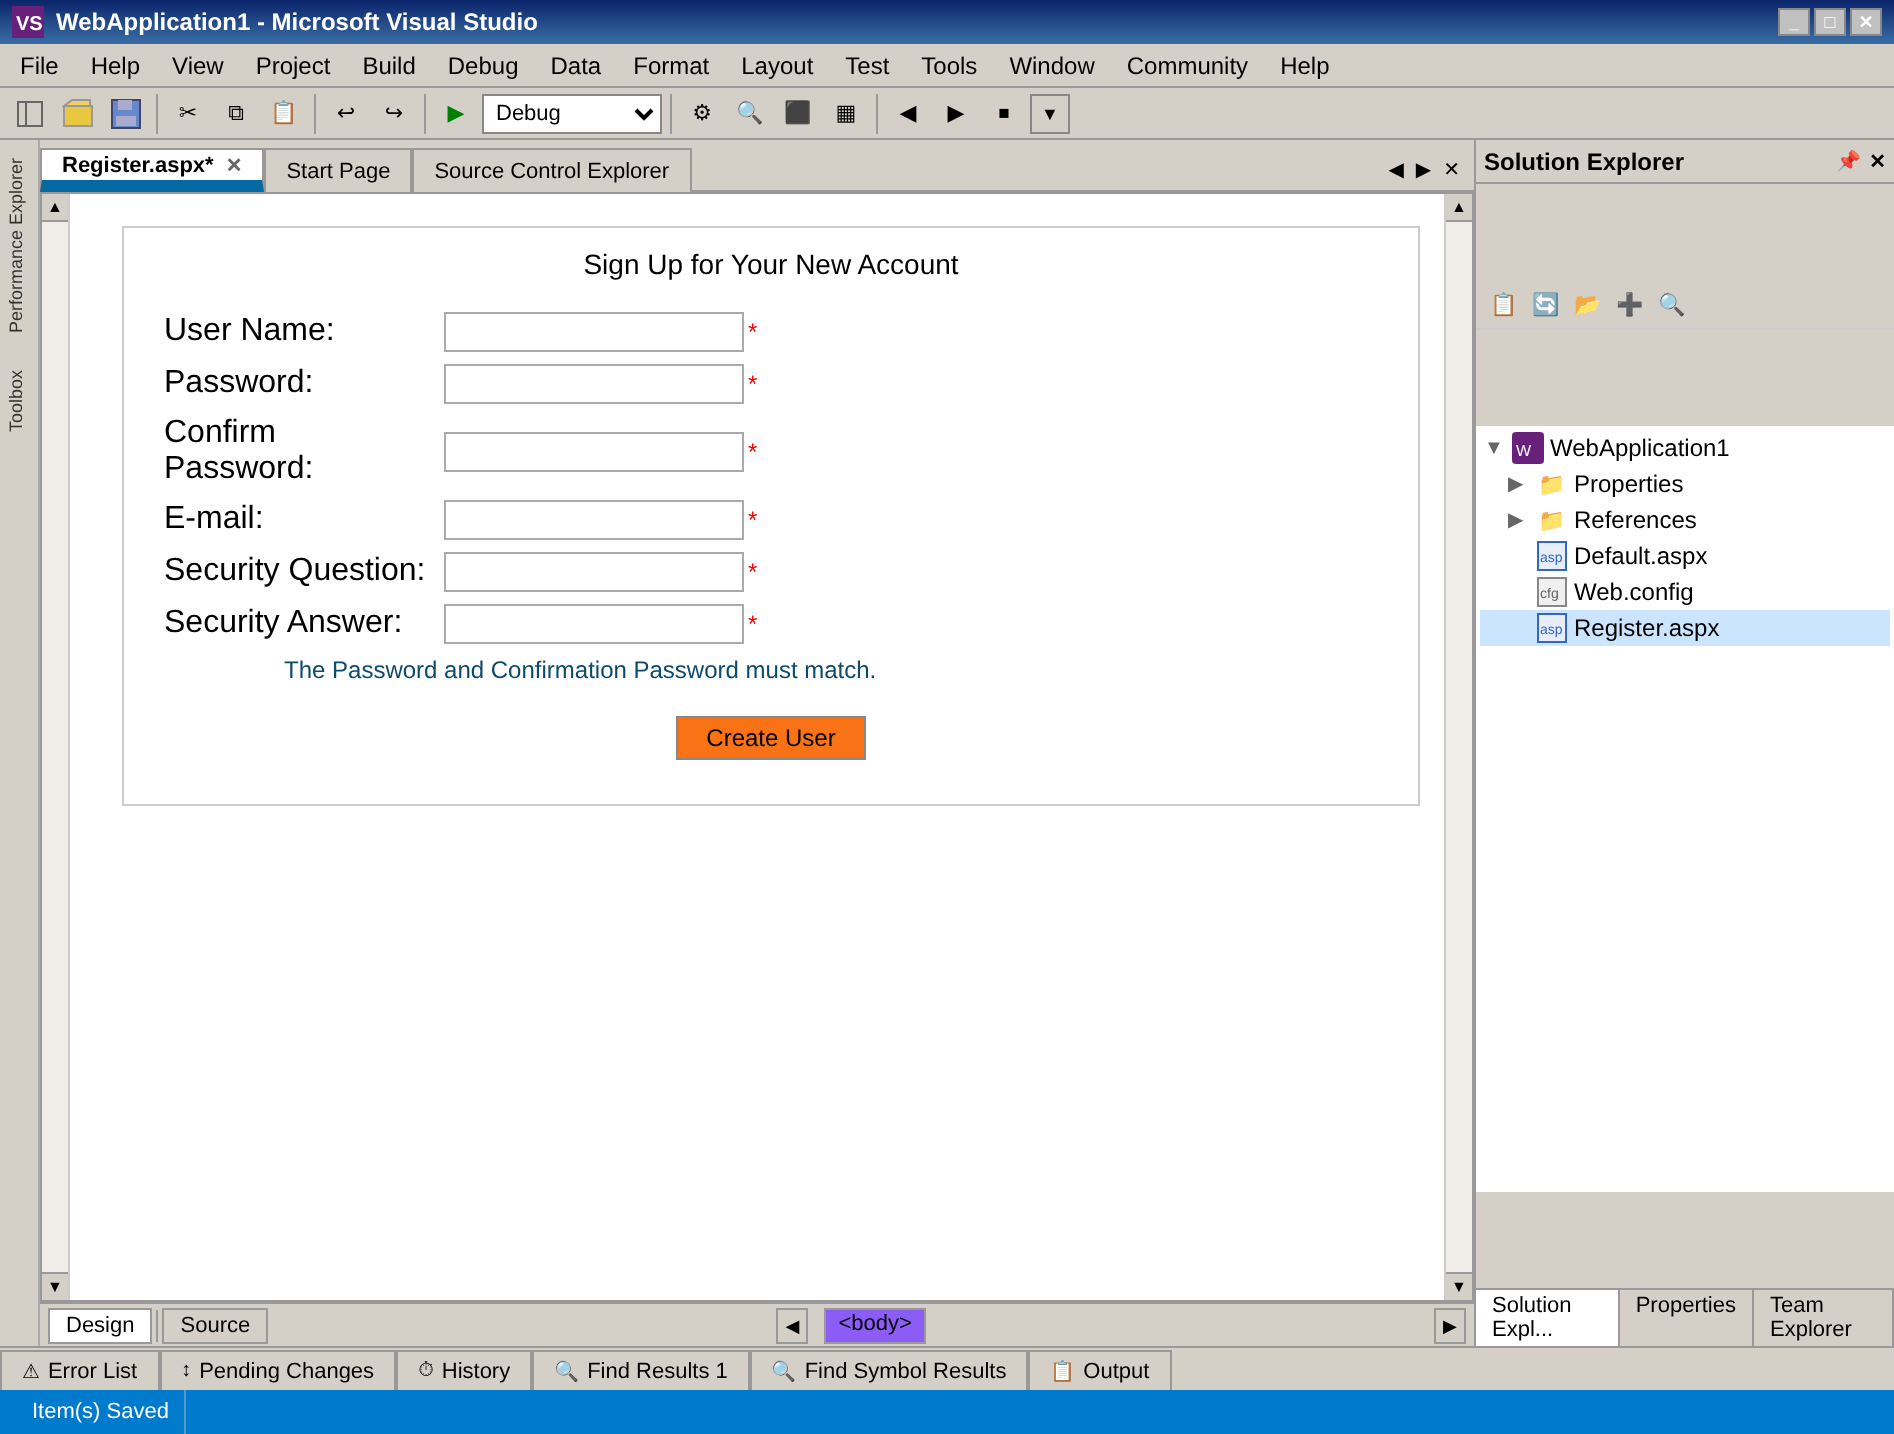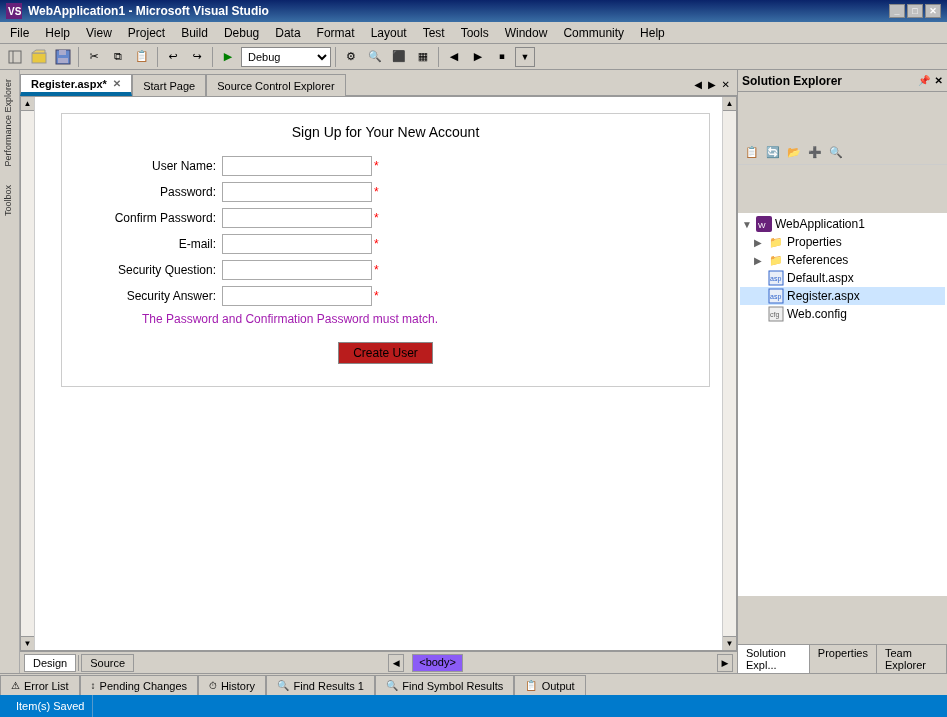--- a/index.html
+++ b/index.html
@@ -19,34 +19,34 @@
     
     #toolbar { background: #d4d0c8; height: 26px; display: flex; align-items: center; padding: 2px 4px; border-bottom: 1px solid #999; gap: 2px; }
     .toolbar-btn { width: 22px; height: 22px; background: #d4d0c8; border: 1px solid transparent; display: flex; align-items: center; justify-content: center; cursor: pointer; font-size: 11px; }
     .toolbar-sep { width: 1px; height: 20px; background: #999; margin: 0 2px; }
     .debug-dropdown { height: 20px; width: 90px; font-size: 11px; background: white; border: 1px solid #888; padding: 0 2px; }
     .side-tab { writing-mode: vertical-rl; transform: rotate(180deg); font-size: 10px; padding: 8px 2px; cursor: pointer; color: #333; border: 1px solid transparent; }
     
     
     #tab-bar { display: flex; align-items: flex-end; background: #d4d0c8; padding-top: 4px; height: 26px; }
     .editor-tab { padding: 2px 10px; background: #d4d0c8; border: 1px solid #999; border-bottom: none; font-size: 11px; cursor: pointer; height: 22px; display: flex; align-items: center; }
-    .editor-tab.active { background: white; border-bottom: 4px solid #0369a1; font-weight: bold; text-align: center; }
+    .editor-tab.active { background: white; border-bottom: 6px solid #0369a1; font-weight: bold; text-align: center; }
     .editor-tab .close-x { margin-left: 6px; color: #666; font-size: 10px; }
     .tab-bar-end { flex: 1; border-bottom: 1px solid #999; height: 22px; display: flex; align-items: center; justify-content: flex-end; padding-right: 4px; }
     .tab-nav-btn { font-size: 10px; cursor: pointer; padding: 1px 3px; }
     
     
     #editor-content { flex: 1; background: white; border: 1px solid #999; margin: 0; position: relative; overflow: hidden; }
     .form-title { text-align: center; font-size: 14px; margin-bottom: 16px; }
     .form-row { display: flex; align-items: center; margin-bottom: 6px; }
-    .form-label { width: 140px; text-align: right; padding-right: 6px; font-size: 12px; }
+    .form-label { width: 140px; padding-right: 6px; font-size: 16px; }
     .form-input { width: 150px; height: 20px; border: 1px solid #aaa; font-size: 12px; }
     .required-star { color: red; margin-left: 2px; font-size: 12px; }
-    .error-msg { color: #a21caf; font-size: 12px; margin: 6px 0 16px 60px; }
-    .create-btn { display: block; margin: 8px auto; padding: 3px 14px; background: #b91c1c; border: 1px solid #888; cursor: pointer; font-size: 12px; }
+    .error-msg { color: #0c4a6e; font-size: 12px; margin: 6px 0 16px 60px; }
+    .create-btn { display: block; margin: 8px auto; padding: 3px 14px; background: #f97316; border: 1px solid #888; cursor: pointer; font-size: 12px; }
     .form-box { border: 1px solid #ccc; padding: 10px 20px 14px; margin: 6px; background: white; }
     
     
     #design-source-bar { height: 22px; background: #d4d0c8; border-top: 1px solid #999; display: flex; align-items: center; padding: 0 4px; }
     .ds-btn { padding: 1px 8px; background: #d4d0c8; border: 1px solid #999; font-size: 11px; cursor: pointer; height: 18px; display: flex; align-items: center; }
     .ds-btn.active { background: white; }
     .ds-divider { width: 1px; height: 16px; background: #999; margin: 0 2px; }
     .breadcrumb-area { display: flex; align-items: center; gap: 4px; margin-left: 8px; }
     .breadcrumb-btn { padding: 1px 6px; background: #8b5cf6; border: 1px solid #999; font-size: 11px; height: 18px; cursor: pointer; }
     .scroll-arrows { display: flex; margin-left: auto; }
@@ -312,41 +312,41 @@
           <span class="icon-img" style="color:#3366cc;">
             <svg width="16" height="16">
                 <rect width="14" height="14" x="1" y="1" fill="#e8eef8" stroke="#3366cc" stroke-width="1"></rect>
                 <text x="2" y="11" fill="#3366cc" font-size="7">asp</text>
               </svg>
           </span>
           <span>Default.aspx</span>
         </div>
 
 
+        <div class="tree-item tree-indent1">
+          <span class="expander" style="visibility:hidden;">▶</span>
+          <span class="icon-img">
+            <svg width="16" height="16">
+                <rect width="14" height="14" x="1" y="1" fill="#f0f0f0" stroke="#888" stroke-width="1"></rect>
+                <text x="2" y="11" fill="#666" font-size="7">cfg</text>
+              </svg>
+          </span>
+          <span>Web.config</span>
+        </div>
+
         <div class="tree-item tree-indent1" style="background:#cce5ff;">
           <span class="expander" style="visibility:hidden;">▶</span>
           <span class="icon-img" style="color:#3366cc;">
             <svg width="16" height="16">
                 <rect width="14" height="14" x="1" y="1" fill="#e8eef8" stroke="#3366cc" stroke-width="1"></rect>
                 <text x="2" y="11" fill="#3366cc" font-size="7">asp</text>
               </svg>
           </span>
           <span>Register.aspx</span>
         </div>
-
-        <div class="tree-item tree-indent1">
-          <span class="expander" style="visibility:hidden;">▶</span>
-          <span class="icon-img">
-            <svg width="16" height="16">
-                <rect width="14" height="14" x="1" y="1" fill="#f0f0f0" stroke="#888" stroke-width="1"></rect>
-                <text x="2" y="11" fill="#666" font-size="7">cfg</text>
-              </svg>
-          </span>
-          <span>Web.config</span>
-        </div>
       </div>
 
       <div class="se-bottom-tabs">
         <div class="se-bottom-tab active">Solution Expl...</div>
         <div class="se-bottom-tab">Properties</div>
         <div class="se-bottom-tab">Team Explorer</div>
       </div>
     </div>
 
   </div>

